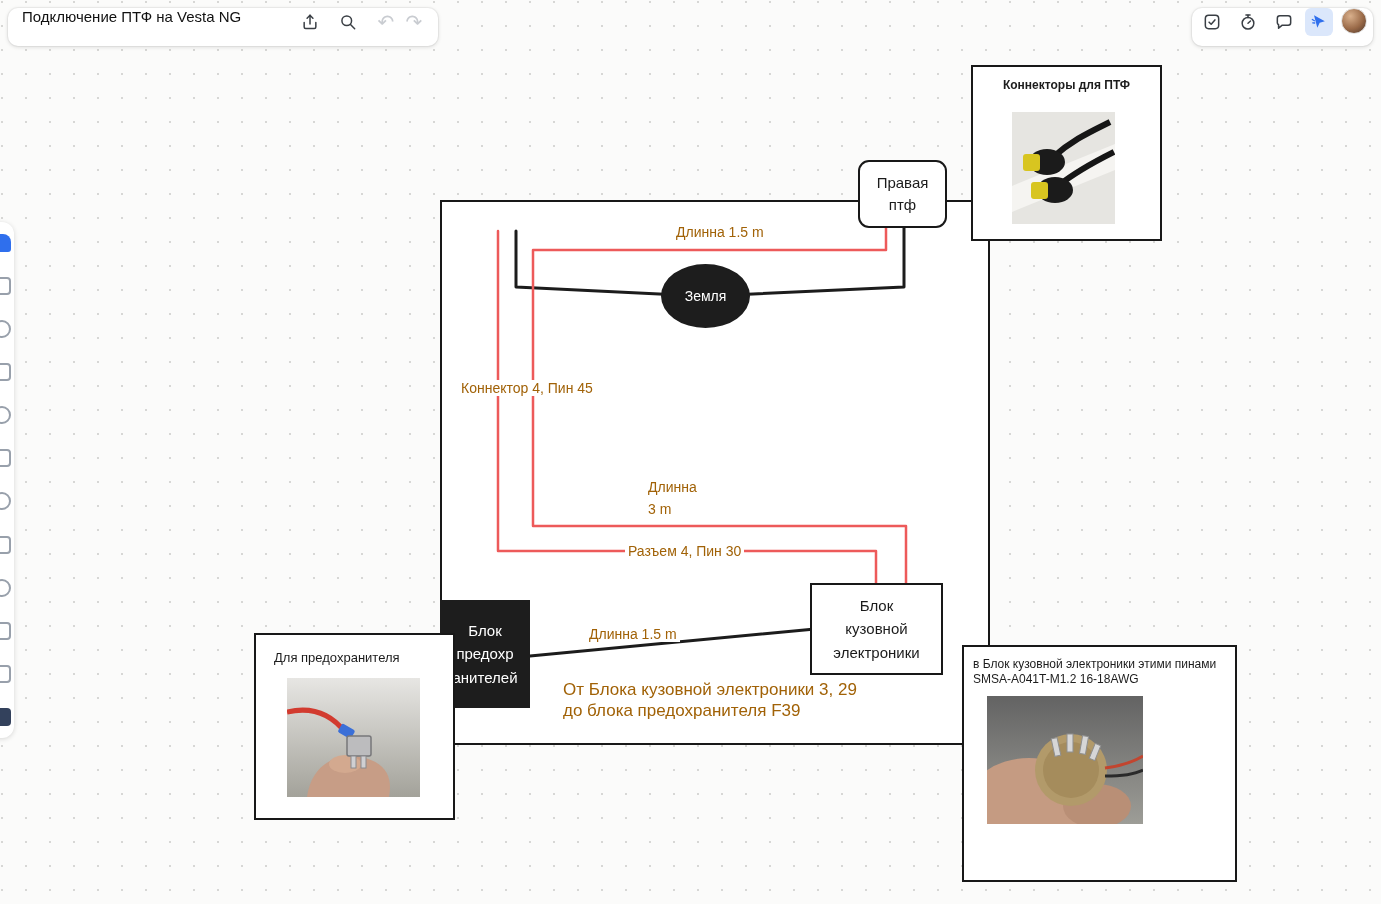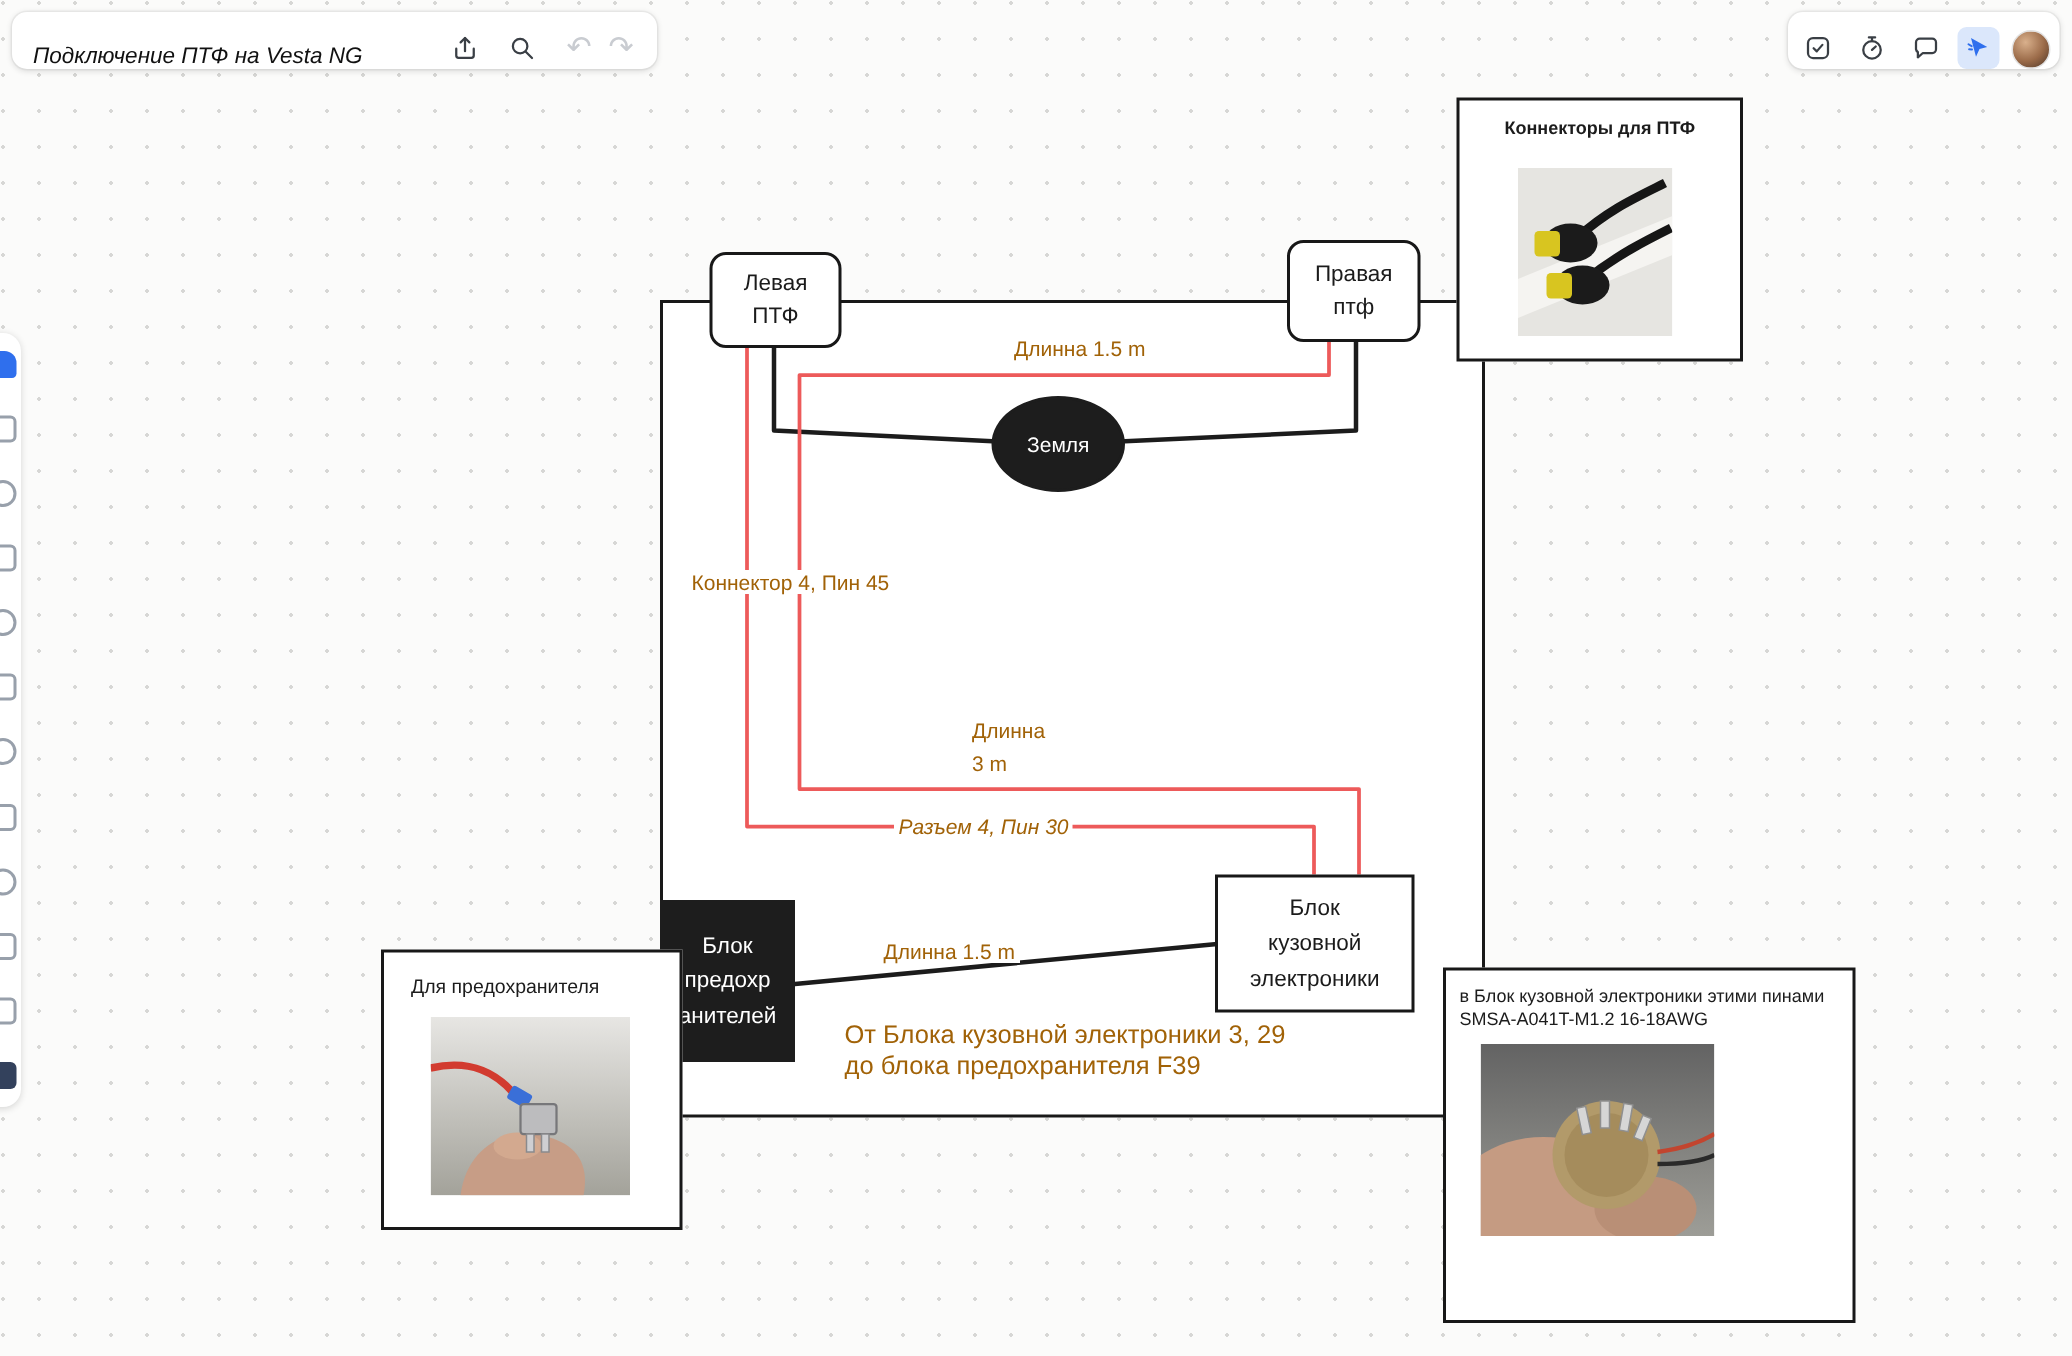--- a/index.html
+++ b/index.html
@@ -10,21 +10,21 @@
     background-image:radial-gradient(circle,#d7d7d5 1.2px,transparent 1.4px);
     background-size:24px 24px;
     background-position:14px 14px;
     position:relative;
     color:#1e1e1e;
   }
   
   .floatbar {
     position:absolute; top:8px; height:38px; background:#fff;
     border-radius:10px; box-shadow:0 1px 4px rgba(0,0,0,.14), 0 0 0 1px rgba(0,0,0,.04);
-    display:flex; align-items:flex-end; z-index:20;font-style:italic;
+    display:flex; align-items:flex-start; z-index:20;
   }
   #topbar-left { left:8px; width:430px; padding:0 10px 0 14px; }
   #topbar-right { left:1192px; width:181px; padding:0 6px; justify-content:space-between; }
   .doc-title { font-size:15px; font-weight:500; color:#111; margin-right:auto; white-space:nowrap; cursor:default; }
   .icon-btn {
     width:28px; height:28px; display:flex; align-items:center; justify-content:center;
     border-radius:6px; cursor:pointer; flex:0 0 auto;
   }
   .icon-btn svg { display:block; }
   .icon-btn.disabled { color:#c9ccd1; }
@@ -66,21 +66,21 @@
   #node-ground    { left:661px; top:264px; width:89px;  height:64px; border-radius:50%; font-size:14px; }
   #node-body-ecu  { left:810px; top:583px; width:133px; height:92px; line-height:1.55; }
   #node-fuse-box  { left:440px; top:600px; width:90px;  height:108px; line-height:1.55; }
   .lbl {
     position:absolute; z-index:3; font-size:14px; color:#a16207; background:#fff;
     padding:0 3px; white-space:pre-line; cursor:text;
   }
   #lbl-top      { left:673px; top:224px; }
   #lbl-conn4    { left:458px; top:380px; }
   #lbl-len3     { left:645px; top:476px; line-height:22px; }
-  #lbl-razem    { left:596px; top:543px;font-style:italic; }
+  #lbl-razem    { left:625px; top:543px; }
   #lbl-len15b   { left:586px; top:626px; }
   #lbl-note     { left:560px; top:679px; font-size:17px; line-height:21px; }
   
   .card {
     position:absolute; z-index:5; background:#fff; border:2px solid #181818; cursor:pointer;
   }
   #card-connectors { left:971px; top:65px;  width:191px; height:176px; }
   #card-fuse       { left:254px; top:633px; width:201px; height:187px; }
   #card-ecu        { left:962px; top:645px; width:275px; height:237px;padding-left:35px; }
   .card .caption { font-size:12px; color:#1c1c1c; line-height:15px; }
@@ -101,22 +101,20 @@
   <div class="frame"></div>
 
   <svg id="wires" width="1381" height="904" viewBox="0 0 1381 904" fill="none">
     <path d="M516,231 L516,287 L700,296" stroke-width="3" stroke-linejoin="round" stroke-linecap="round" stroke="#1c1c1c"></path>
     <path d="M904,227 L904,287 L710,296" stroke-width="3" stroke-linejoin="round" stroke-linecap="round" stroke="#1c1c1c"></path>
     <path d="M530,656 L815,629" stroke-width="3" stroke-linecap="round" stroke="#1c1c1c"></path>
     <path d="M498,231 L498,551 L876,551 L876,590" stroke-width="2.5" stroke-linejoin="round" stroke-linecap="round" stroke="#ed5a5a"></path>
     <path d="M886,227 L886,250 L533,250 L533,526 L906,526 L906,590" stroke-width="2.5" stroke-linejoin="round" stroke-linecap="round" stroke="#ed5a5a"></path>
   </svg>
 
-  <div class="node rounded" id="node-left-fog">Левая
-ПТФ</div>
   <div class="node rounded" id="node-right-fog">Правая
 птф</div>
   <div class="node black" id="node-ground">Земля</div>
   <div class="node" id="node-body-ecu">Блок
 кузовной
 электроники</div>
   <div class="node black" id="node-fuse-box">Блок
 предохр
 анителей</div>
 

